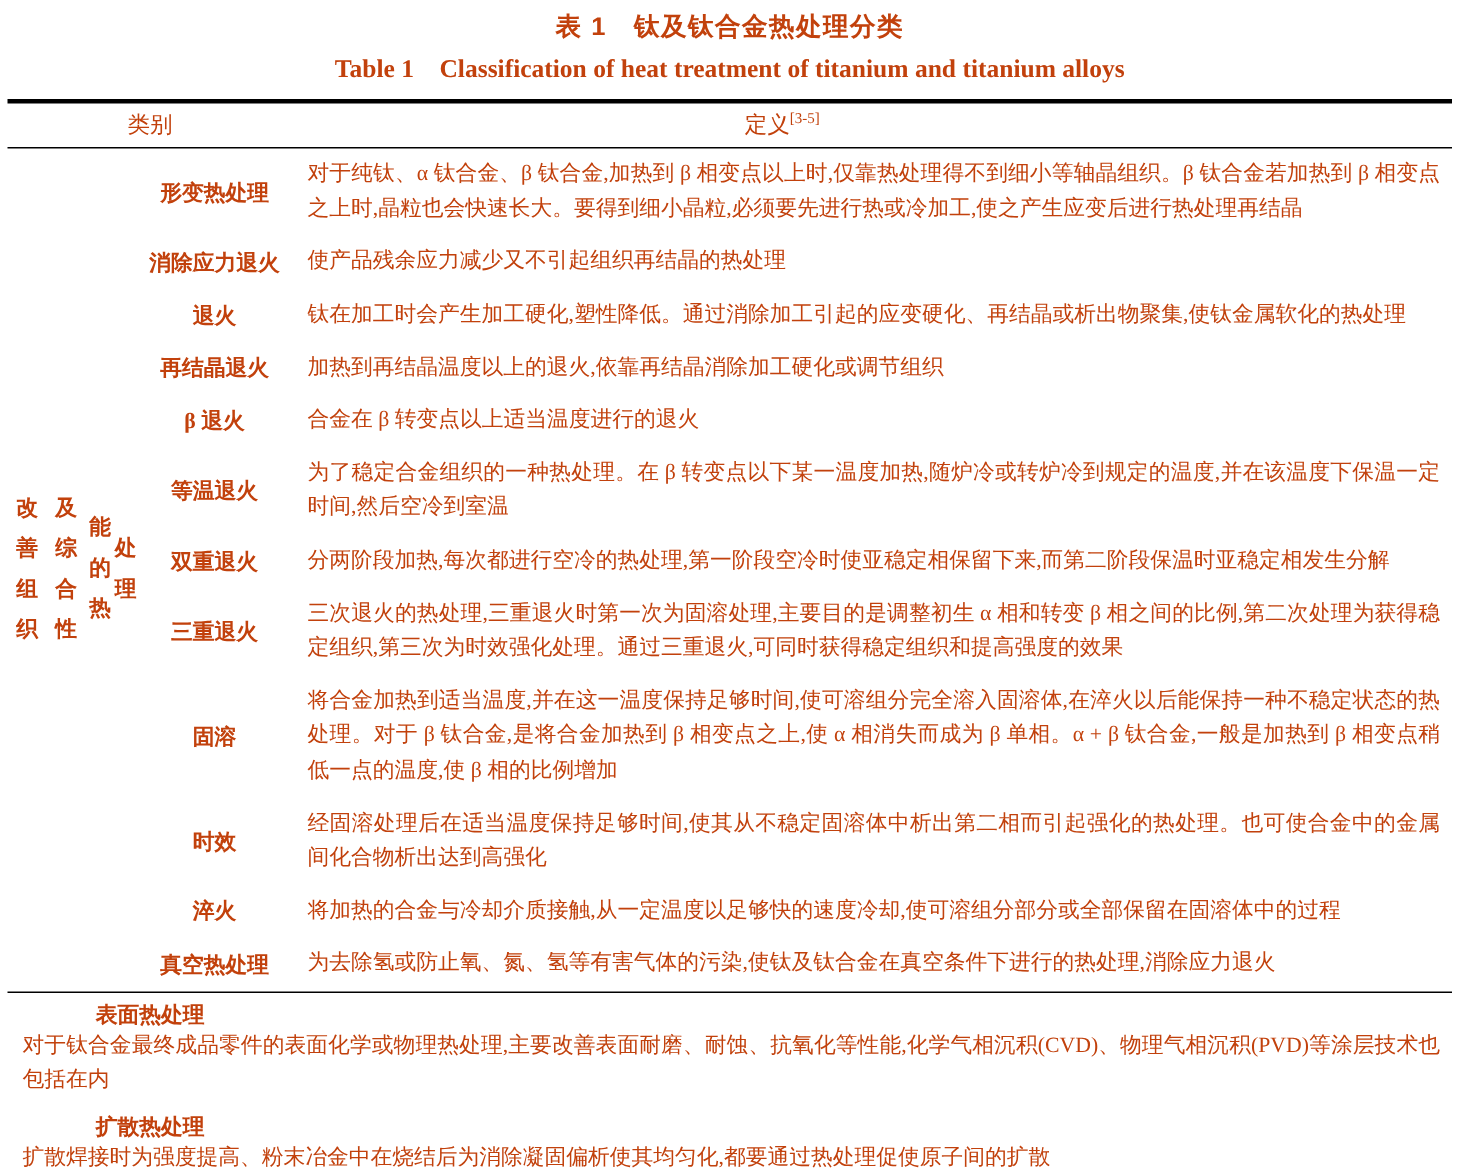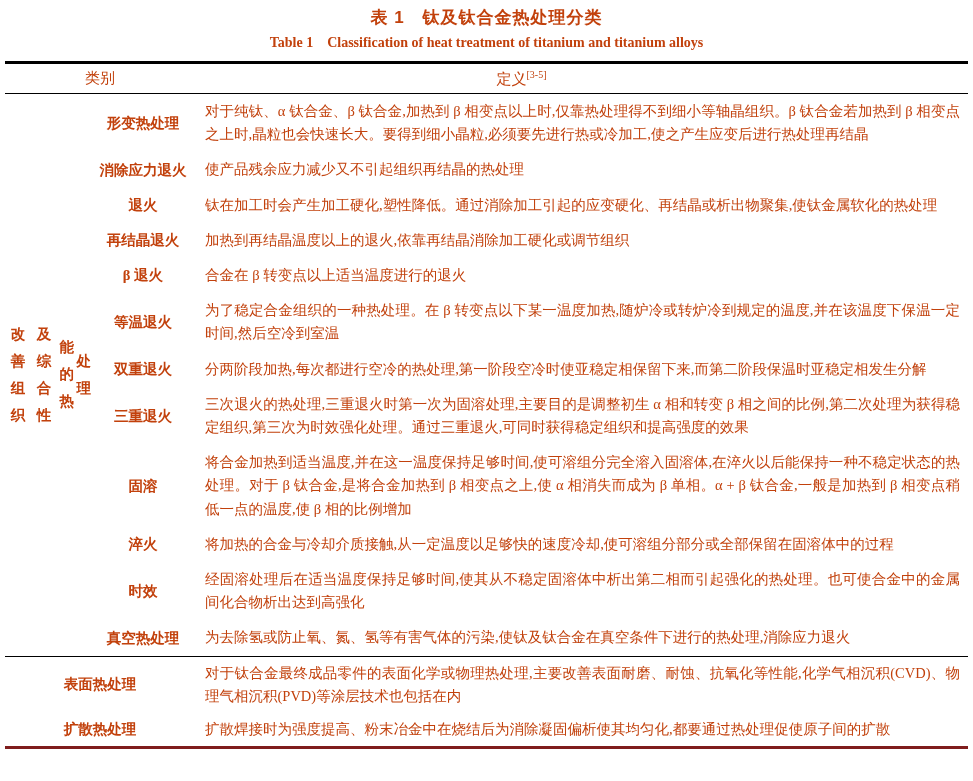--- a/index.html
+++ b/index.html
@@ -6,21 +6,21 @@
   .page{
     width:973px;height:781px;background:#ffffff;color:#c2410c;
     font-family:"Liberation Serif","DejaVu Serif",serif;
     box-sizing:border-box;padding-top:6px;overflow:hidden;
   }
   .title-cn{
     text-align:center;font-weight:bold;font-size:17px;letter-spacing:1px;
     font-family:"Liberation Sans","DejaVu Sans",sans-serif;
   }
   .title-en{
-    text-align:center;font-weight:bold;font-size:14px;margin-top:5px;
+    text-align:center;font-weight:bold;font-size:17px;margin-top:5px;
   }
   .table{
     margin:9px 5px 0 5px;
     border-top:3px solid #000;
     border-bottom:3px solid #7f1d1d;
   }
   .header-row{
     display:flex;align-items:center;height:29px;
     border-bottom:1.5px solid #000;font-size:15px;
   }
@@ -38,21 +38,21 @@
   .cat{
     width:104px;display:flex;align-items:center;justify-content:center;
     text-align:center;font-size:14.5px;font-weight:bold;flex-shrink:0;
   }
   .cat.wide{width:190px;}
   .def{
     flex:1;font-size:14.5px;line-height:23.2px;text-align:justify;
     padding:0 8px 0 10px;
   }
   .mid-rule{border-top:1.5px solid #000;}
-  .bottom-rows .row{padding:5px 0;}
+  .bottom-rows .row{padding:5px 0;flex-direction:column;}
 </style>
 </head>
 <body>
 
 <div class="page">
   <div class="title-cn">表 1　钛及钛合金热处理分类</div>
   <div class="title-en">Table 1　Classification of heat treatment of titanium and titanium alloys</div>
 
   <div class="table">
 
@@ -99,26 +99,26 @@
         </div>
         <div class="row">
           <div class="cat">三重退火</div>
           <div class="def">三次退火的热处理,三重退火时第一次为固溶处理,主要目的是调整初生 α 相和转变 β 相之间的比例,第二次处理为获得稳定组织,第三次为时效强化处理。通过三重退火,可同时获得稳定组织和提高强度的效果</div>
         </div>
         <div class="row">
           <div class="cat">固溶</div>
           <div class="def">将合金加热到适当温度,并在这一温度保持足够时间,使可溶组分完全溶入固溶体,在淬火以后能保持一种不稳定状态的热处理。对于 β 钛合金,是将合金加热到 β 相变点之上,使 α 相消失而成为 β 单相。α + β 钛合金,一般是加热到 β 相变点稍低一点的温度,使 β 相的比例增加</div>
         </div>
         <div class="row">
+          <div class="cat">时效</div>
+          <div class="def">经固溶处理后在适当温度保持足够时间,使其从不稳定固溶体中析出第二相而引起强化的热处理。也可使合金中的金属间化合物析出达到高强化</div>
+        </div>
+        <div class="row">
           <div class="cat">淬火</div>
           <div class="def">将加热的合金与冷却介质接触,从一定温度以足够快的速度冷却,使可溶组分部分或全部保留在固溶体中的过程</div>
-        </div>
-        <div class="row">
-          <div class="cat">时效</div>
-          <div class="def">经固溶处理后在适当温度保持足够时间,使其从不稳定固溶体中析出第二相而引起强化的热处理。也可使合金中的金属间化合物析出达到高强化</div>
         </div>
         <div class="row">
           <div class="cat">真空热处理</div>
           <div class="def">为去除氢或防止氧、氮、氢等有害气体的污染,使钛及钛合金在真空条件下进行的热处理,消除应力退火</div>
         </div>
       </div>
     </div>
 
     <div class="bottom-rows">
       <div class="mid-rule"></div>

